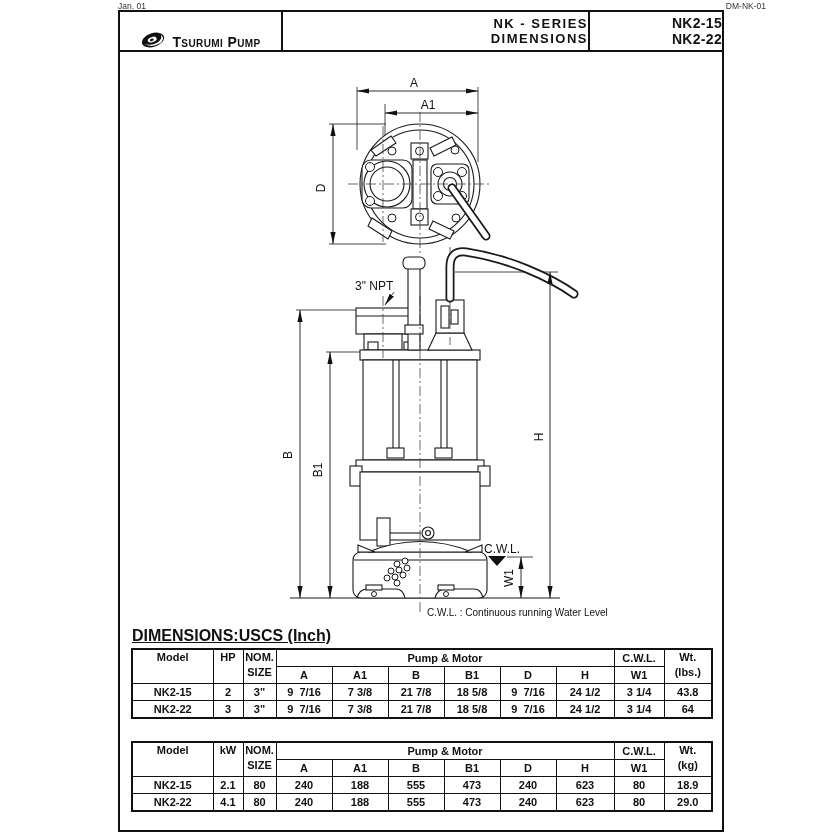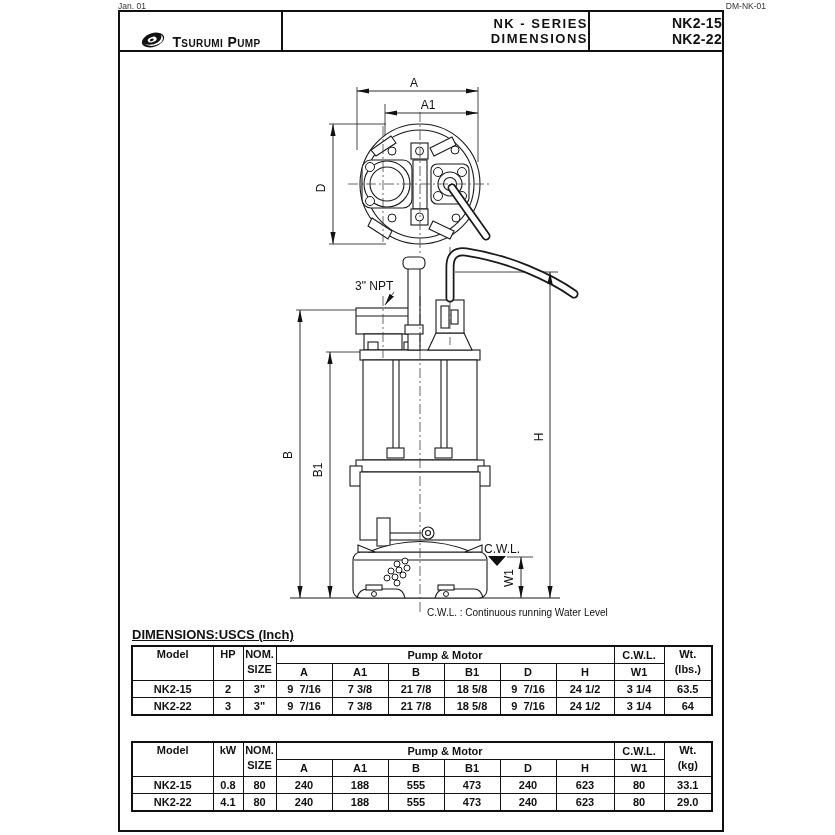--- a/index.html
+++ b/index.html
@@ -29,21 +29,21 @@
   .dim{stroke:#1a1a1a;fill:none;stroke-width:.9;}
   .wit{stroke:#1a1a1a;fill:none;stroke-width:.8;}
   .cable-o{stroke:#1a1a1a;stroke-width:9;fill:none;stroke-linecap:round;}
   .cable-i{stroke:#fff;stroke-width:5.5;fill:none;stroke-linecap:round;}
   .dimtxt{font:12px "Liberation Sans",sans-serif;fill:#111;}
   .notetxt{font:10px "Liberation Sans",sans-serif;fill:#111;}
   
   .tbl-block{position:absolute;left:131px;width:580px;}
   #uscs-block{top:627px;}
   #metric-block{top:741px;}
-  .tbl-title{font-weight:bold;font-size:13px;text-decoration:underline;margin:0 0 3px 1px;}
+  .tbl-title{font-weight:bold;font-size:16px;text-decoration:underline;margin:0 0 3px 1px;}
   table.dim-table{border-collapse:collapse;border:2px solid #111;table-layout:fixed;width:580px;}
   table.dim-table td{border:1px solid #111;font-size:11px;font-weight:bold;text-align:center;
      padding:0;height:16px;line-height:15px;white-space:pre;overflow:hidden;}
   td.vt{vertical-align:top;margin-top:48px;}
 </style>
 </head>
 <body>
 
 <div id="page">
 
@@ -248,21 +248,21 @@
         <td>NK2-15</td>
         <td>2</td>
         <td>3"</td>
         <td>9  7/16</td>
         <td>7 3/8</td>
         <td>21 7/8</td>
         <td>18 5/8</td>
         <td>9  7/16</td>
         <td>24 1/2</td>
         <td>3 1/4</td>
-        <td>63.5</td>
+        <td>43.8</td>
       </tr>
       <tr>
         <td>NK2-22</td>
         <td>3</td>
         <td>3"</td>
         <td>9  7/16</td>
         <td>7 3/8</td>
         <td>21 7/8</td>
         <td>18 5/8</td>
         <td>9  7/16</td>
@@ -302,30 +302,30 @@
         <td>A</td>
         <td>A1</td>
         <td>B</td>
         <td>B1</td>
         <td>D</td>
         <td>H</td>
         <td>W1</td>
       </tr>
       <tr>
         <td>NK2-15</td>
-        <td>0.8</td>
+        <td>2.1</td>
         <td>80</td>
         <td>240</td>
         <td>188</td>
         <td>555</td>
         <td>473</td>
         <td>240</td>
         <td>623</td>
         <td>80</td>
-        <td>33.1</td>
+        <td>18.9</td>
       </tr>
       <tr>
         <td>NK2-22</td>
         <td>4.1</td>
         <td>80</td>
         <td>240</td>
         <td>188</td>
         <td>555</td>
         <td>473</td>
         <td>240</td>

